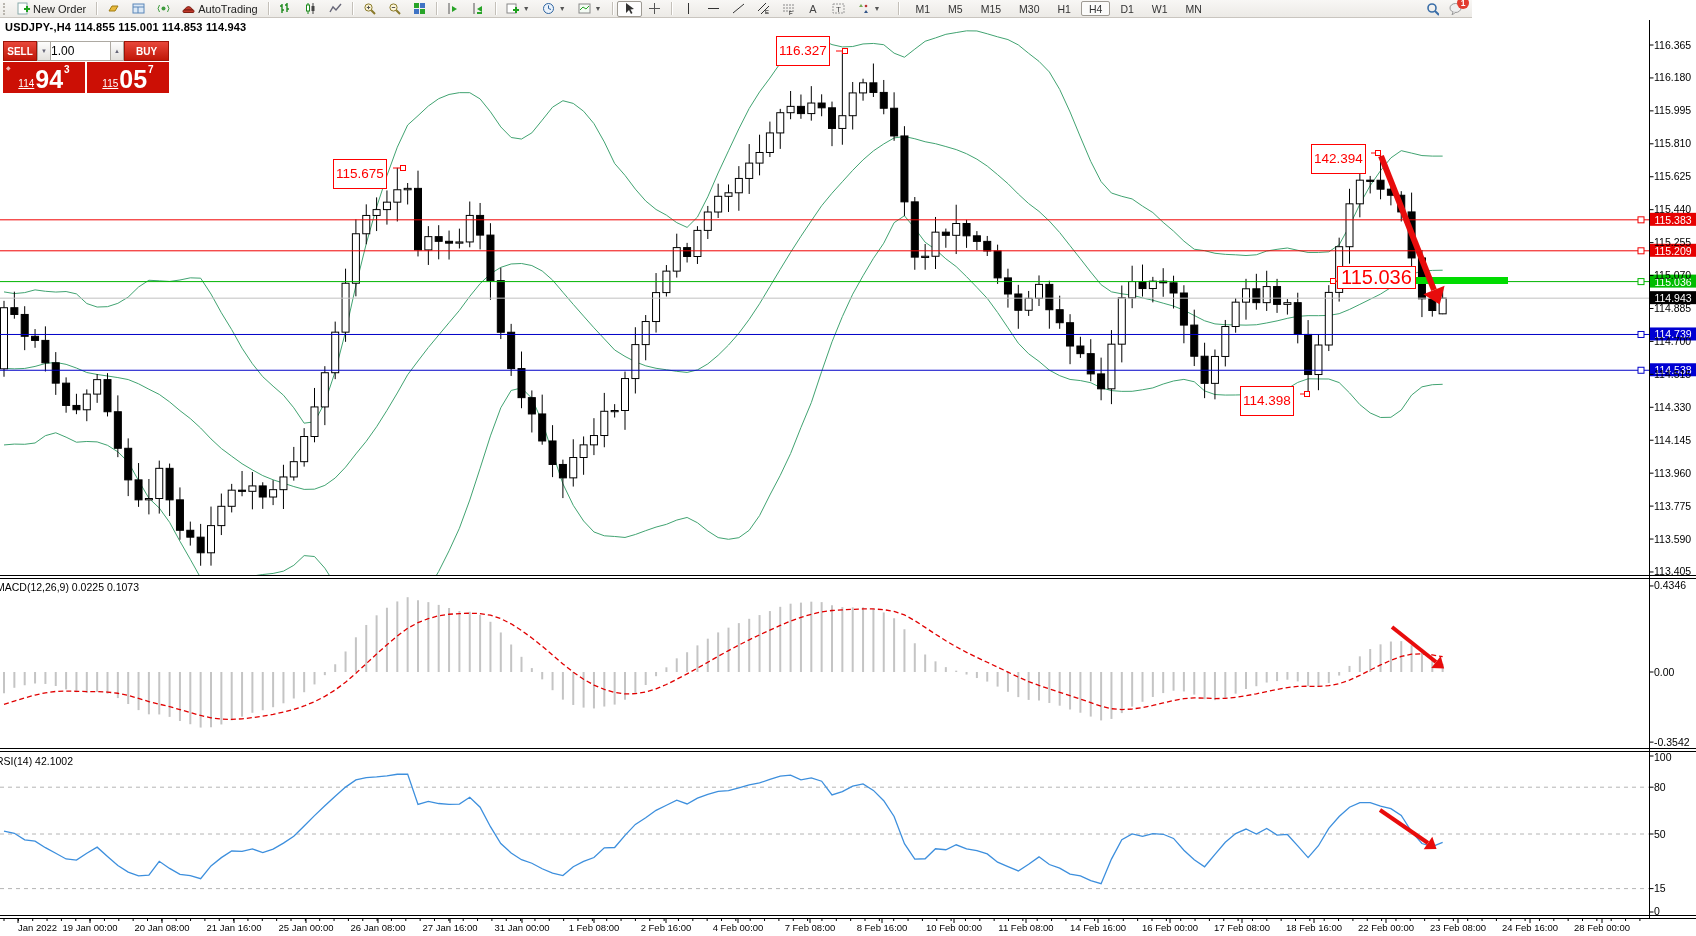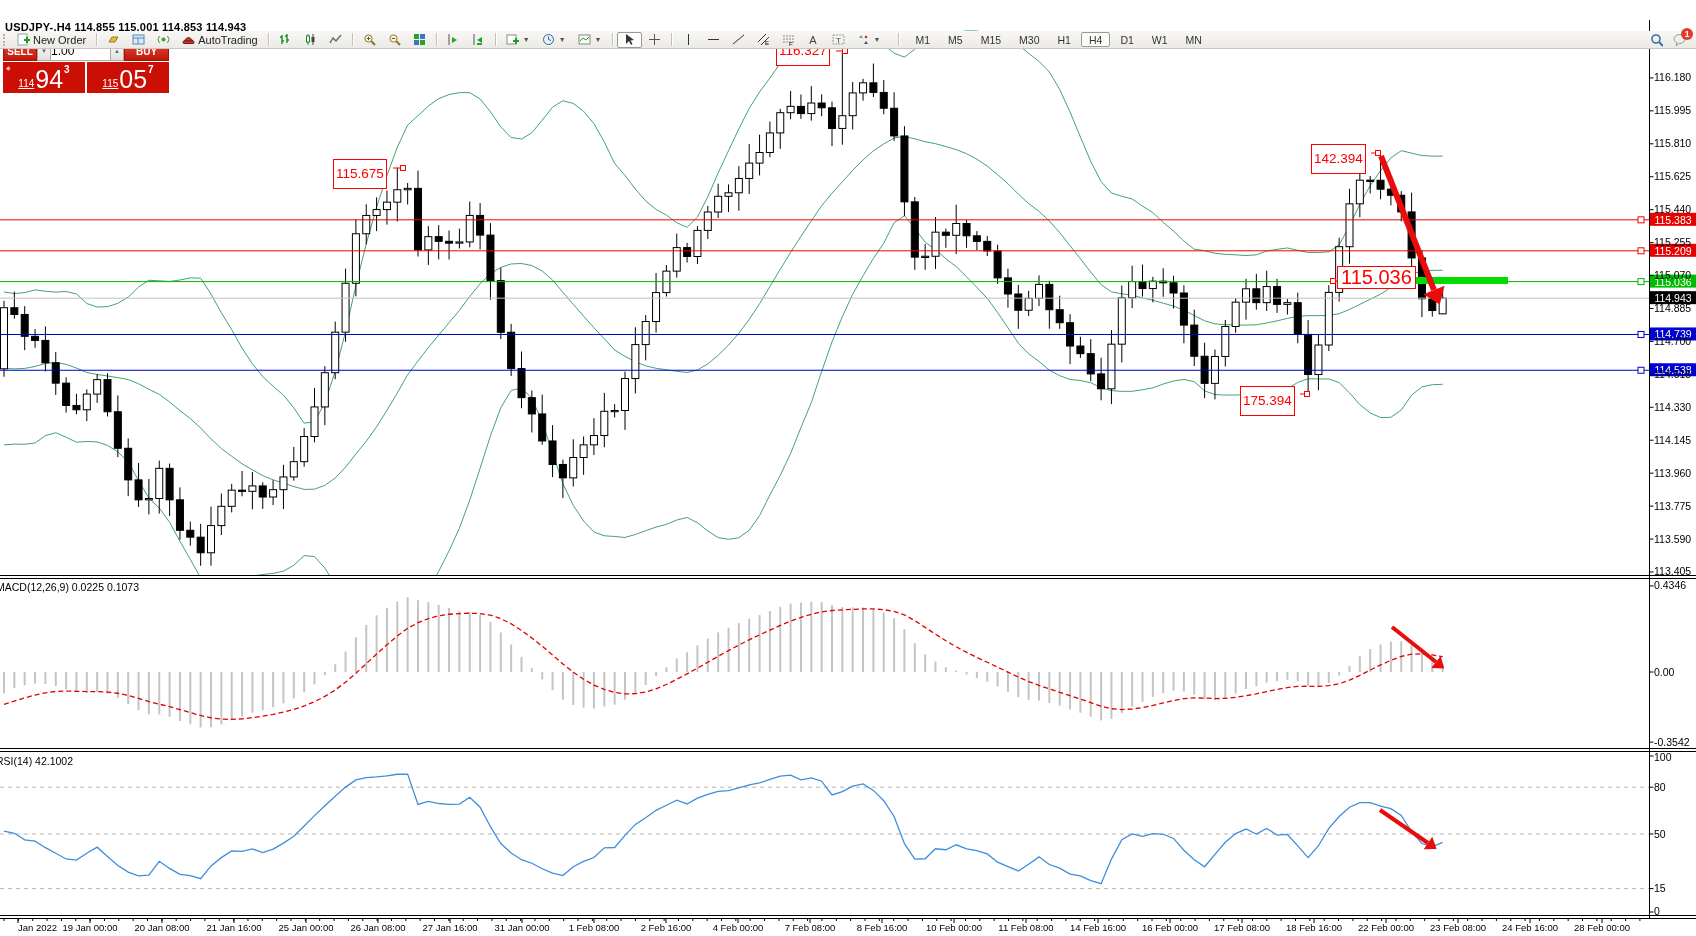--- a/index.html
+++ b/index.html
@@ -1,21 +1,21 @@
 <!DOCTYPE html>
 <html><head>
 <meta charset="utf-8">
 <style>
   * { margin:0; padding:0; box-sizing:border-box; }
   html,body { width:1696px; height:936px; background:#fff; overflow:hidden;
               font-family:"Liberation Sans", sans-serif; }
   
-  .toolbar { position:absolute; left:0; top:0; width:1696px; height:18px;
+  .toolbar { position:absolute; left:0; top:0; width:1472px; height:18px;
              background:linear-gradient(#f8f7f5,#eceae6); border-bottom:1px solid #c9c5bf;
-             display:flex; align-items:center; font-size:11px; color:#222; z-index:50;margin-top:31px; }
+             display:flex; align-items:center; font-size:11px; color:#222; z-index:50; }
   .tb-grip { width:5px; height:12px; margin:0 3px; border-left:2px dotted #b9b5ae; }
   .tb-sep  { width:1px; height:13px; background:#c4c0b9; margin:0 4px; box-shadow:1px 0 0 #fff; }
   .tb-btn  { display:flex; align-items:center; gap:3px; padding:1px 5px; height:16px;
              border:1px solid transparent; border-radius:2px; white-space:nowrap; cursor:default; }
   .tb-btn.active { background:#fdfdfd; border-color:#9e9a93; }
   .tb-ico  { width:13px; height:13px; display:inline-flex; align-items:center; justify-content:center; }
   .tb-dd   { font-size:7px; color:#555; margin-left:1px; }
   .tf-btn  { padding:1px 7px; height:15px; display:flex; align-items:center; font-size:10.5px;
              color:#333; border:1px solid transparent; border-radius:2px; }
   .tf-btn.active { background:#fbfbfa; border-color:#9e9a93; }
@@ -37,21 +37,21 @@
   .oc-buy { width:45px; }
   .oc-spin { width:14px; background:linear-gradient(#fdfdfd,#e3e1dd); border:1px solid #ada9a2;
              color:#667; font-size:6px; display:flex; align-items:center; justify-content:center; }
   .oc-vol { width:59px; border:1px solid #ada9a2; border-left:none; border-right:none;
             font-size:12px; text-align:left; color:#000; outline:none; }
   .oc-row2 { display:flex; height:31px; margin-top:1px; }
   .oc-price { width:82px; background:#cc0f05; color:#fff; position:relative;
               display:flex; align-items:flex-end; justify-content:center; padding-bottom:2px; }
   .oc-price + .oc-price { margin-left:2px; }
   .oc-small { font-size:10px; margin:0 1px 2px 0;text-decoration:underline; }
-  .oc-big   { font-size:25px; font-weight:normal; line-height:23px;text-align:right; }
+  .oc-big   { font-size:25px; font-weight:bold; line-height:23px;text-align:right; }
   .oc-sup   { font-size:10px; font-weight:bold; margin:2px 0 0 1px; align-self:flex-start; }
   .oc-diamond { position:absolute; left:3px; top:2px; width:5px; height:5px; color:#f4b9b4; font-size:6px; }
   
   .ann-label { position:absolute; background:#fff; border:1px solid #f00; color:#f00;
                font-size:13.5px; line-height:16px; padding:6px 2px; z-index:30; white-space:nowrap; }
   .ann-label.big { font-size:20px; line-height:21px; padding:0 3px; }
   
   .ind-label { position:absolute; font-size:10.5px; color:#000; z-index:20; }
   svg text { font-family:"Liberation Sans", sans-serif; }
 </style>
@@ -1063,14 +1063,14 @@
       <line x1="1380" y1="810" x2="1428" y2="843" stroke="#e80c0c" stroke-width="4"></line>
       <polygon points="1436.5700360116734,848.8918997580255 1423.6943809460583,849.2627186239152 1432.3056190539417,836.7372813760848" fill="#e80c0c"></polygon>
     </g>
   </svg>
 
 <div id="ann-layer">
     <div class="ann-label" style="left: 776px; top: 36px;">116.327</div>
     <div class="ann-label" style="left: 333px; top: 159px;">115.675</div>
     <div class="ann-label" style="left: 1311px; top: 144px;">142.394</div>
     <div class="ann-label big" style="left: 1337px; top: 266px;">115.036</div>
-    <div class="ann-label" style="left: 1240px; top: 386px;">175.394</div>
+    <div class="ann-label" style="left: 1240px; top: 386px;">114.398</div>
   </div>
 
 </body></html>

